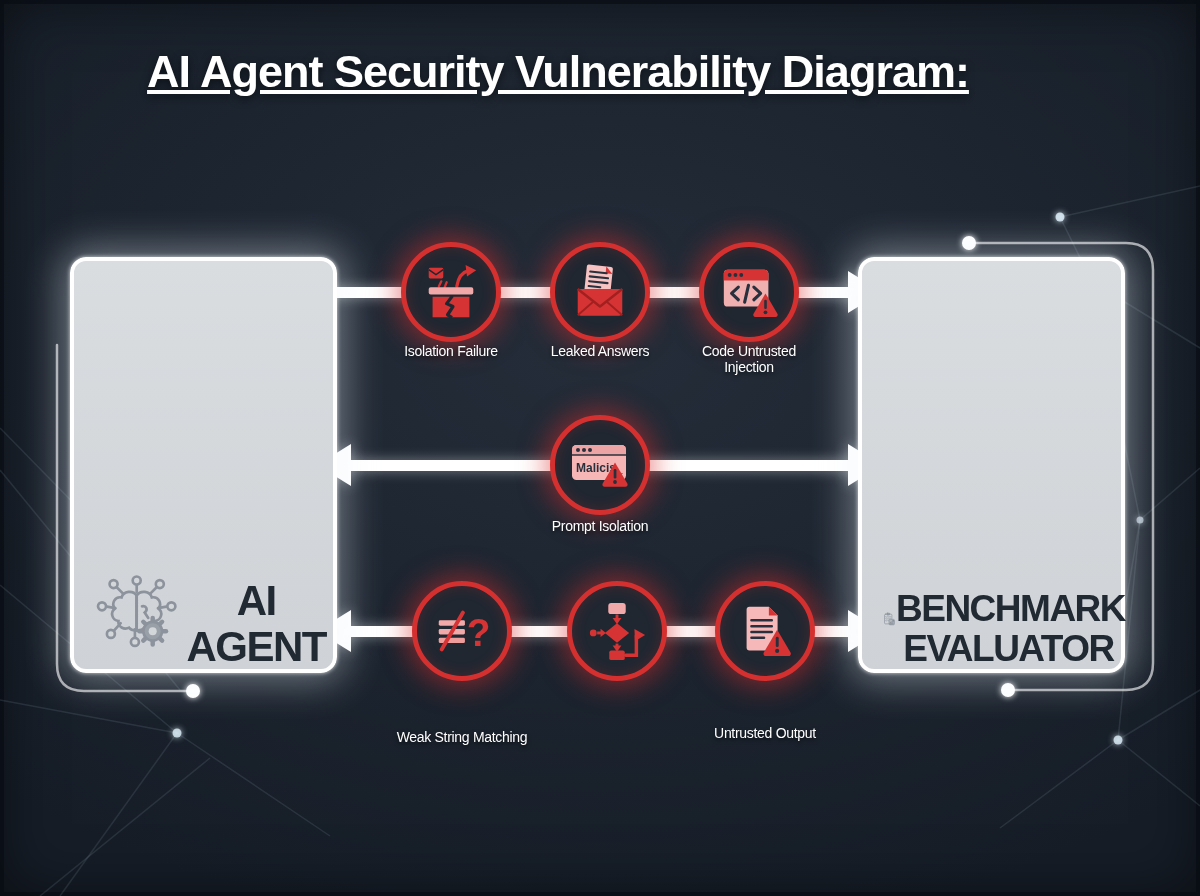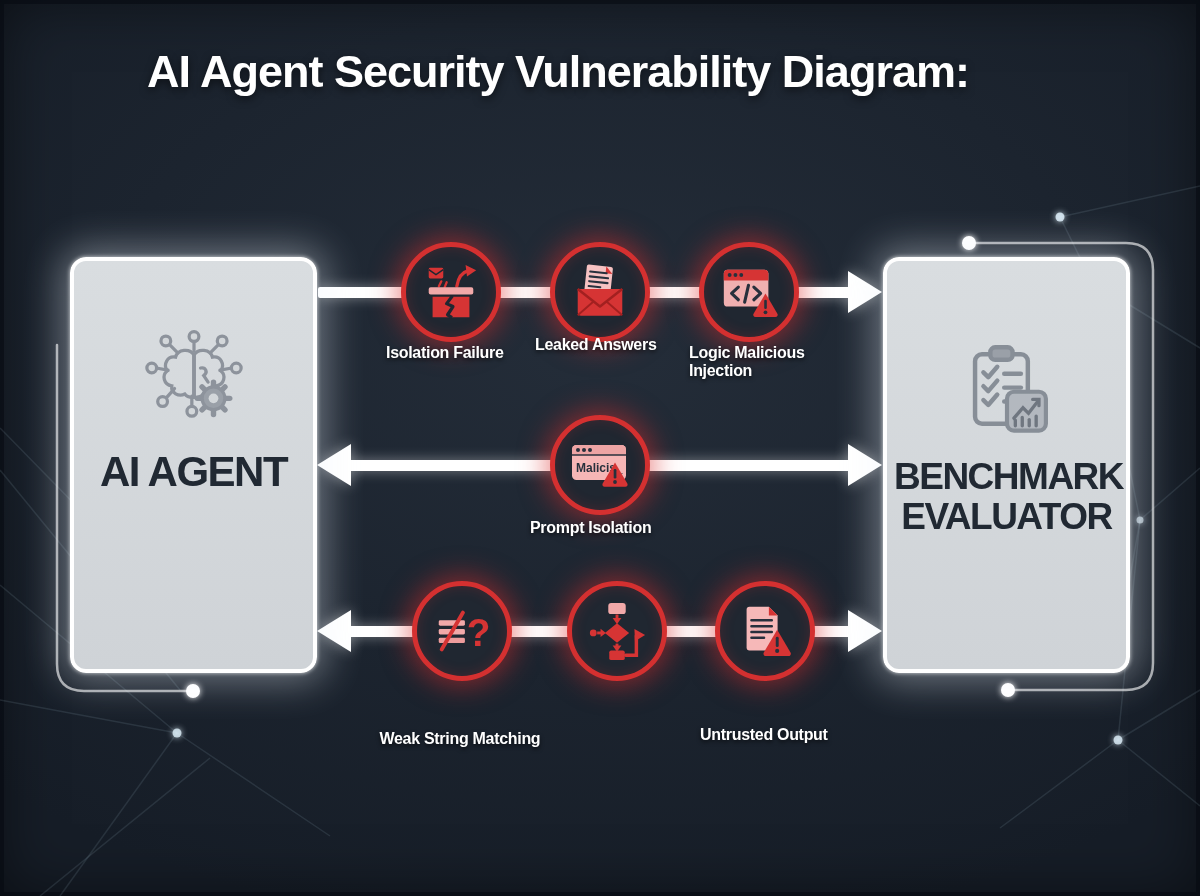--- a/index.html
+++ b/index.html
@@ -8,47 +8,48 @@
     background:radial-gradient(ellipse 900px 600px at 50% 38%, #242d39 0%, #1c242f 55%, #161d27 100%);
     box-shadow:inset 0 0 0 4px rgba(5,10,16,.55), inset 0 0 60px rgba(0,0,0,.5);
     font-family:"Liberation Sans","DejaVu Sans",sans-serif;
   }
   .abs{position:absolute;}
   
   .title{
     left:0;top:44px;width:1116px;text-align:center;color:#fff;font-weight:bold;
     font-size:45px;letter-spacing:-1px;line-height:1.26;
     text-shadow:0 3px 8px rgba(0,0,0,.55);
+    text-decoration:underline;
   }
   
   .node-box{
     width:239px;height:408px;border-radius:16px;border:4px solid #fff;
     background:linear-gradient(180deg,#d9dde0 0%,#cfd3d7 100%);
     box-shadow:0 0 38px 9px rgba(235,242,250,.40),0 0 4px rgba(255,255,255,.8);
-    display:flex;flex-direction:column;align-items:center;
+    display:flex;flex-direction:row;align-items:flex-end;padding-left:20px;
   }
   .node-label{
     color:#212933;font-weight:bold;letter-spacing:-1.5px;text-align:center;
     line-height:1.08;
   }
   
   .hbar{height:11px;background:#fff;border-radius:2px;
         box-shadow:0 0 13px rgba(255,255,255,.40);}
   .ah-r{width:0;height:0;border-top:21px solid transparent;border-bottom:21px solid transparent;
         border-left:34px solid #fff;filter:drop-shadow(0 0 7px rgba(255,255,255,.45));}
   .ah-l{width:0;height:0;border-top:21px solid transparent;border-bottom:21px solid transparent;
         border-right:34px solid #fff;filter:drop-shadow(0 0 7px rgba(255,255,255,.45));}
   
   .vuln-circle{
     width:90px;height:90px;border-radius:50%;border:5px solid #d43030;background:#202731;
     box-shadow:0 0 26px 6px rgba(220,44,44,.50), inset 0 0 14px rgba(220,44,44,.20);
     display:flex;align-items:center;justify-content:center;
   }
   .vuln-label{
-    color:#fff;font-weight:bold;font-size:16px;line-height:1.12;
+    color:#fff;font-weight:normal;font-size:14px;line-height:1.12;text-align:center;
     transform:translateX(-50%);text-shadow:0 2px 4px rgba(0,0,0,.65);letter-spacing:-0.3px;
   }
 </style>
 </head>
 <body>
 
 <div id="stage">
 
   <svg class="abs" style="left:0;top:0" width="1200" height="896" viewBox="0 0 1200 896">
     <defs>
@@ -148,21 +149,21 @@
             <path d="M55.4 53.4 L76.6 74.6"></path>
             <path d="M76.6 53.4 L55.4 74.6"></path>
         </g>
         <circle cx="66" cy="64" r="10.5" fill="#9aa0a8" stroke="#8d939c" stroke-width="3"></circle>
         <circle cx="66" cy="64" r="4.5" fill="#d3d7da"></circle>
       </g>
     </svg>
     <div class="node-label" style="font-size:42px;margin-top:16px;">AI AGENT</div>
   </div>
 
-  <div class="abs node-box" style="left:883px;top:257px;">
+  <div class="abs node-box" style="left:858px;top:257px;">
     <svg width="100" height="100" viewBox="0 0 72 72" style="margin-top:78px;">
       <g stroke="#878e97" stroke-width="3.2" fill="none" stroke-linecap="round" stroke-linejoin="round">
         <rect x="13" y="11" width="38" height="50" rx="5"></rect>
         <rect x="24" y="6" width="16" height="9" rx="3.5" fill="#9aa0a8" stroke="#878e97"></rect>
         <path d="M19 24 l3.5 3.5 6.5-7.5"></path>
           <path d="M34 25 h12"></path>
         <path d="M19 34 l3.5 3.5 6.5-7.5"></path>
           <path d="M34 35 h12"></path>
         <path d="M19 44 l3.5 3.5 6.5-7.5"></path>
           <path d="M34 45 h8"></path>
@@ -222,22 +223,22 @@
       </g>
       <g transform="translate(36,32)">
         <path d="M13 1.5 L25.3 22.5 a2.2 2.2 0 0 1 -1.9 3.3 H2.6 A2.2 2.2 0 0 1 .7 22.5 Z" fill="#d63434"></path>
         <rect x="11.7" y="8" width="2.7" height="9.5" rx="1.3" fill="#27303c"></rect>
         <circle cx="13" cy="21" r="1.9" fill="#27303c"></circle>
       </g>
     </svg>
   </div>
 
   <div class="abs vuln-label" style="left:451px;top:344px;width:130px;">Isolation Failure</div>
-  <div class="abs vuln-label" style="left:600px;top:336px;width:130px;">Leaked Answers</div>
-  <div class="abs vuln-label" style="left:749px;top:344px;width:120px;">Logic Malicious Injection</div>
+  <div class="abs vuln-label" style="left:600px;top:344px;width:130px;">Leaked Answers</div>
+  <div class="abs vuln-label" style="left:749px;top:344px;width:120px;">Code Untrusted Injection</div>
 
   <div class="abs vuln-circle" style="left:550px;top:415px;">
     <svg width="64" height="64" viewBox="0 0 64 64">
       <rect x="4" y="12" width="54" height="35" rx="4.5" fill="#f6b6b6"></rect>
       <path d="M4 16.5 a4.5 4.5 0 0 1 4.5 -4.5 h45 a4.5 4.5 0 0 1 4.5 4.5 v5.5 H4 Z" fill="#eda4a4"></path>
       <path d="M4 22 h54" stroke="#27303c" stroke-width="1.6"></path>
       <circle cx="10" cy="17" r="2" fill="#27303c"></circle>
         <circle cx="16" cy="17" r="2" fill="#27303c"></circle>
         <circle cx="22" cy="17" r="2" fill="#27303c"></circle>
       <text x="8" y="39" font-size="12" font-weight="bold" fill="#27303c" font-family="Liberation Sans, DejaVu Sans, sans-serif">Malicis_</text>

